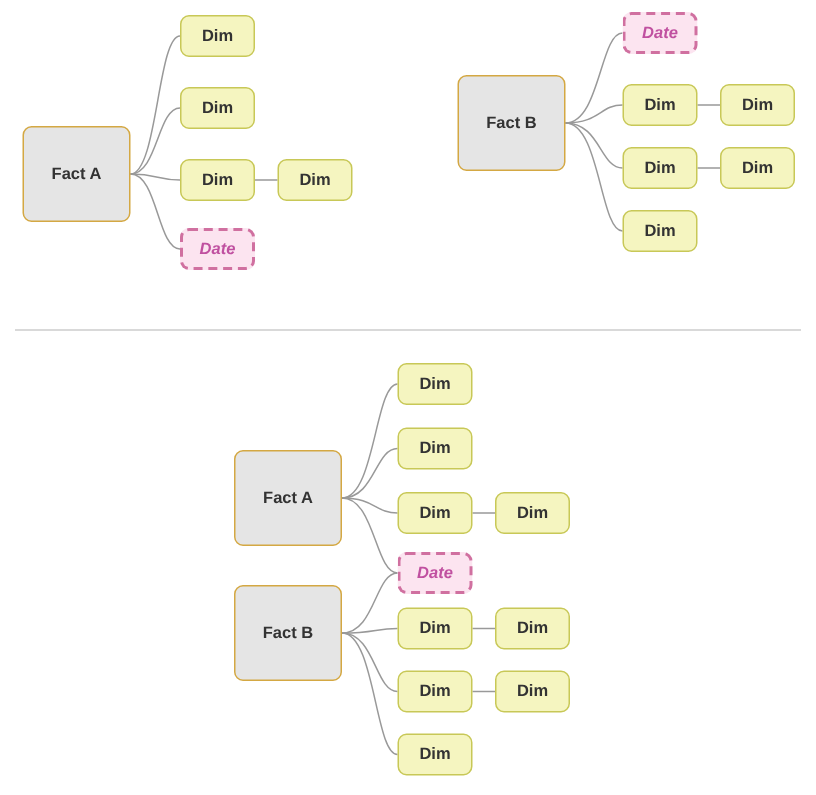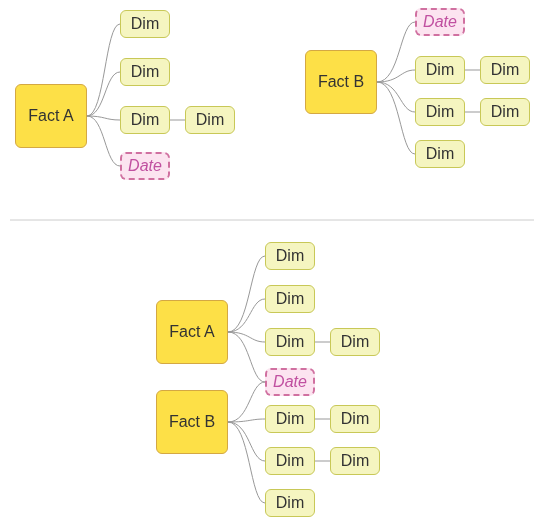--- a/index.html
+++ b/index.html
@@ -17,27 +17,27 @@
       width: 544px;
       height: 530px;
     }
 
     .node {
       position: absolute;
       display: flex;
       align-items: center;
       justify-content: center;
       border-radius: 6px;
-      font-size: 16px;
-      font-weight: 400;
+      font-size: 11px;
+      font-weight: 700;
       text-align: center;
     }
 
     .fact-node {
-      background: #fde047;
+      background: #e5e5e5;
       border: 1.5px solid #d4a843;
       color: #333;
     }
 
     .dim-node {
       background: #f5f5c0;
       border: 1.5px solid #c8c857;
       color: #333;
     }
 

